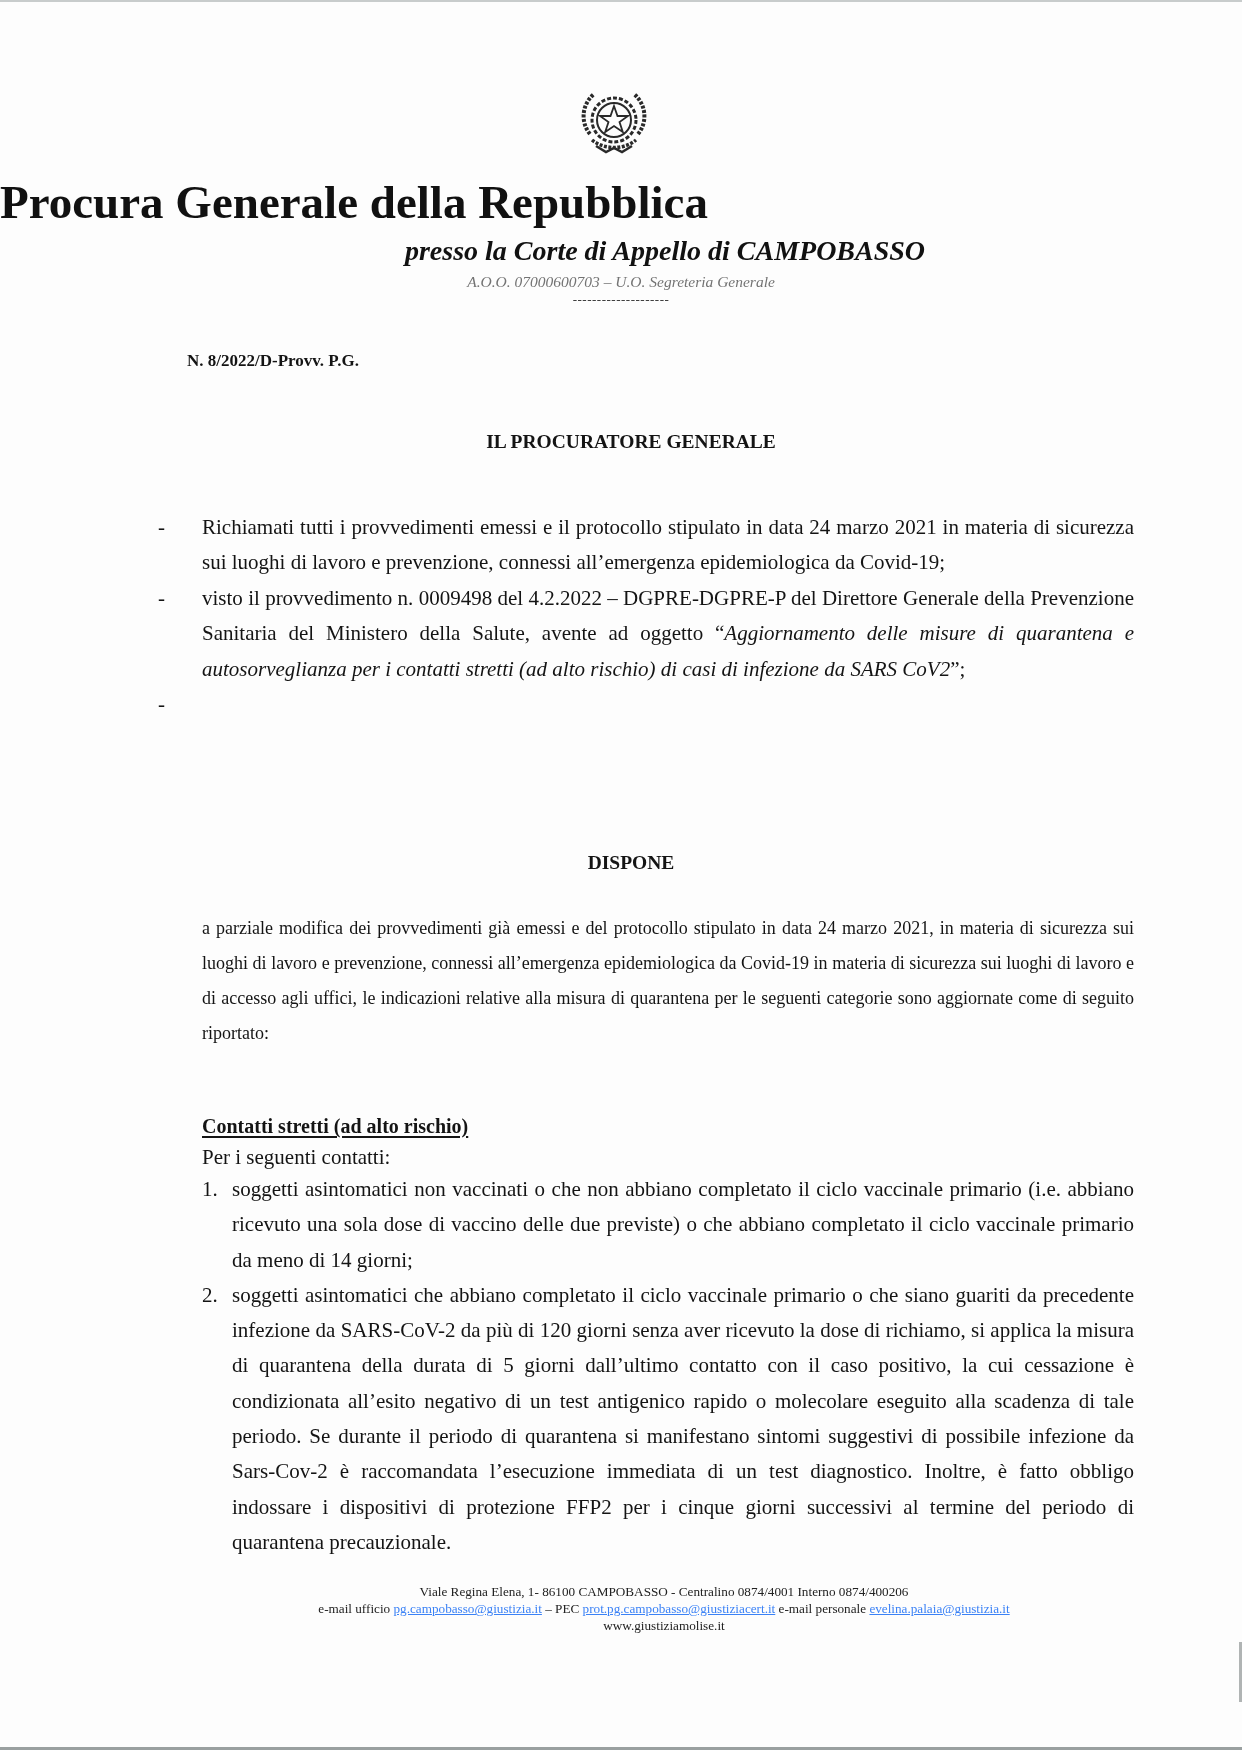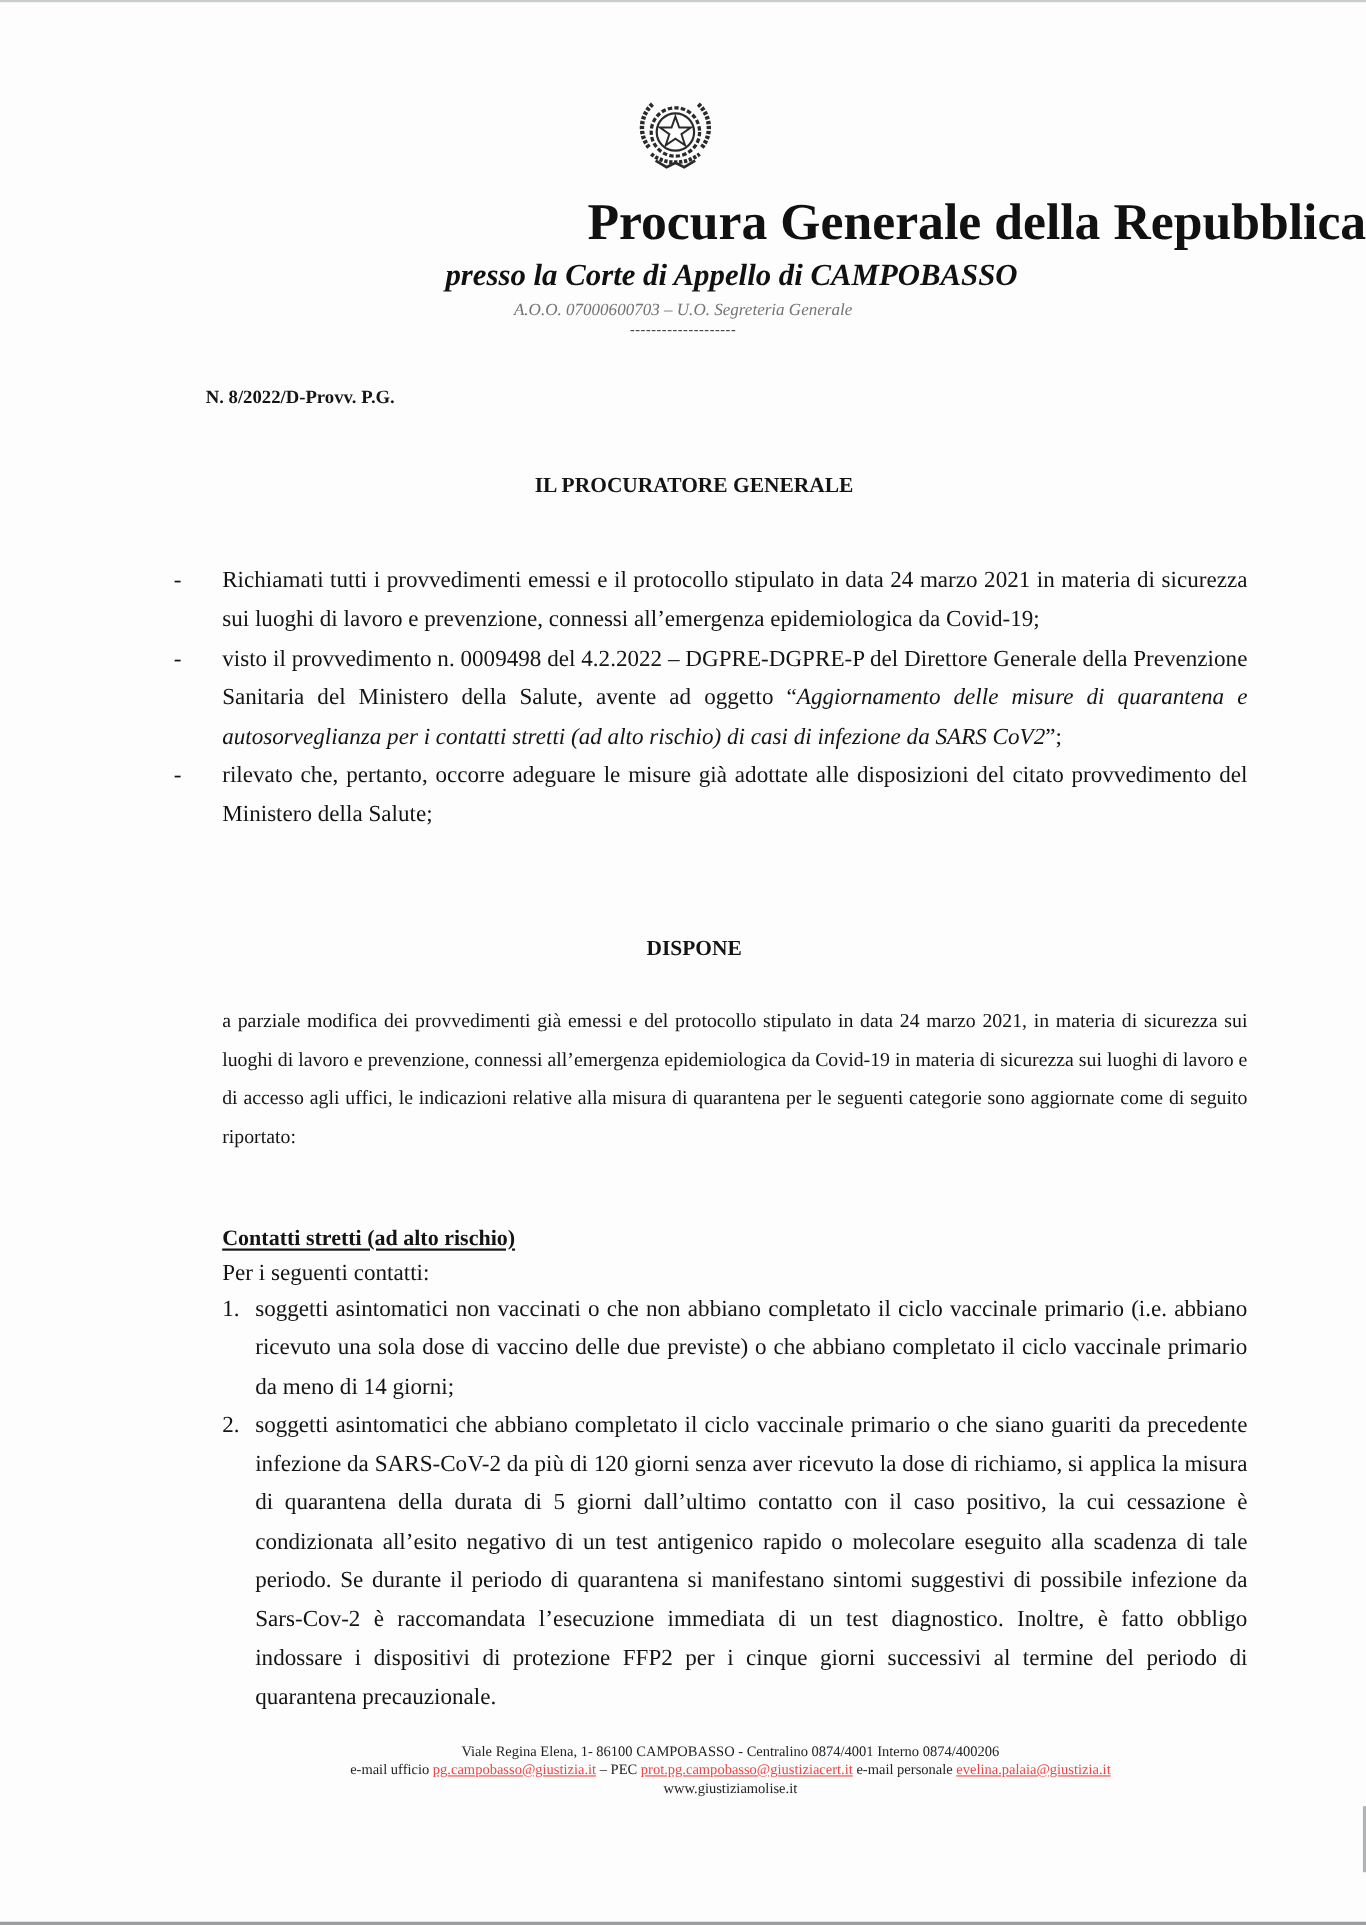--- a/index.html
+++ b/index.html
@@ -35,21 +35,21 @@
     position: absolute;
     left: 574px;
     top: 80px;
     width: 80px;
     height: 80px;
   }
   .title {
     position: absolute;
     left: 0; width: 1242px;
     top: 172px;
-    text-align: right;
+    text-align: left;
     font-weight: bold;
     font-size: 47px;
     line-height: 56px;
     letter-spacing: 0px;
     color: #111;
   }
   .subtitle {
     position: absolute;
     left: 0; width: 1242px;
     top: 233px;
@@ -172,21 +172,21 @@
     left: 0; width: 1242px;
     top: 1581px;
     text-align: center;
     font-size: 13.2px;
     line-height: 17px;
     color: #222;
     margin-left: 43px;
   }
   .footer .link {
     text-decoration: underline;
-    color: #ef4444;
+    color: #3b82f6;
   }
 </style>
 </head>
 <body>
 
 <div class="page">
 
   <svg class="emblem" viewBox="0 0 80 80">
     <g fill="none" stroke="#2a2a2a">
 
@@ -216,21 +216,20 @@
     <li>
       <span class="dash">-</span>
       <span>Richiamati tutti i provvedimenti emessi e il protocollo stipulato  in data 24 marzo 2021 in materia di sicurezza sui luoghi di lavoro e prevenzione, connessi all’emergenza epidemiologica da Covid-19;</span>
     </li>
     <li>
       <span class="dash">-</span>
       <span>visto il provvedimento n. 0009498 del 4.2.2022 – DGPRE-DGPRE-P    del Direttore Generale della Prevenzione Sanitaria del Ministero della Salute, avente ad oggetto “</span><span class="it">Aggiornamento delle misure di quarantena e autosorveglianza per i contatti stretti (ad alto rischio) di casi di infezione da SARS CoV2</span><span>”;</span>
     </li>
     <li>
       <span class="dash">-</span>
-      <span>rilevato che, pertanto, occorre adeguare le misure già adottate alle disposizioni del citato provvedimento del Ministero della Salute;</span>
     </li>
   </ul>
 
   <div class="heading h-disp">DISPONE</div>
 
   <p class="body-par">a parziale modifica  dei provvedimenti già emessi e del protocollo stipulato in data 24 marzo 2021, in materia di sicurezza sui luoghi di lavoro e prevenzione, connessi all’emergenza epidemiologica da Covid-19 in materia di sicurezza sui luoghi di lavoro e di accesso agli uffici, le indicazioni relative alla misura di quarantena per le seguenti categorie sono aggiornate come di seguito riportato:</p>
 
   <div class="section-title">Contatti stretti (ad alto rischio)</div>
   <div class="per-line">Per i seguenti contatti:</div>
 

